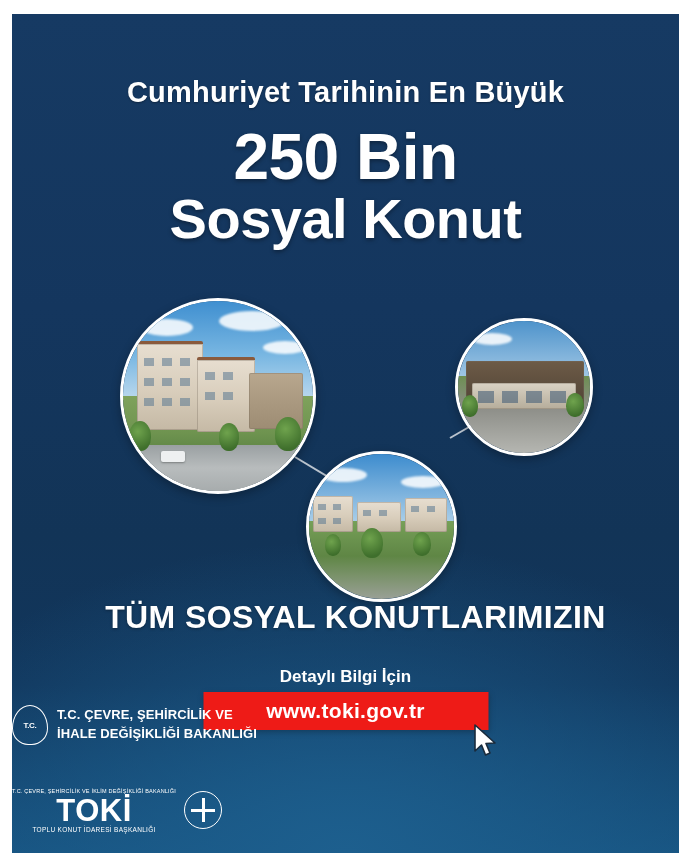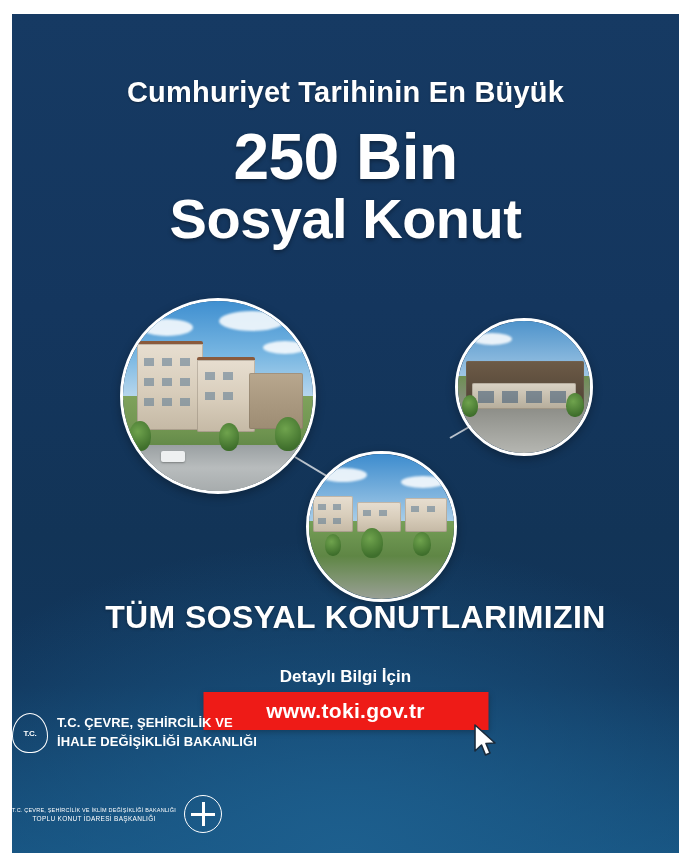--- a/index.html
+++ b/index.html
@@ -441,20 +441,21 @@
         </div>
         <div class="ministry-text">
           <div>T.C. ÇEVRE, ŞEHİRCİLİK VE</div>
           <div>İHALE DEĞİŞİKLİĞİ BAKANLIĞI</div>
         </div>
       </div>
 
       <div class="toki-block">
         <div class="toki-text">
           <div class="toki-top">T.C. ÇEVRE, ŞEHİRCİLİK VE İKLİM DEĞİŞİKLİĞİ BAKANLIĞI</div>
+          <div class="toki-word">TOKİ</div>
           <div class="toki-sub">TOPLU KONUT İDARESİ BAŞKANLIĞI</div>
         </div>
         <div class="toki-mark"></div>
       </div>
     </div>
 
   </div>
 </div>
 
 </body></html>

